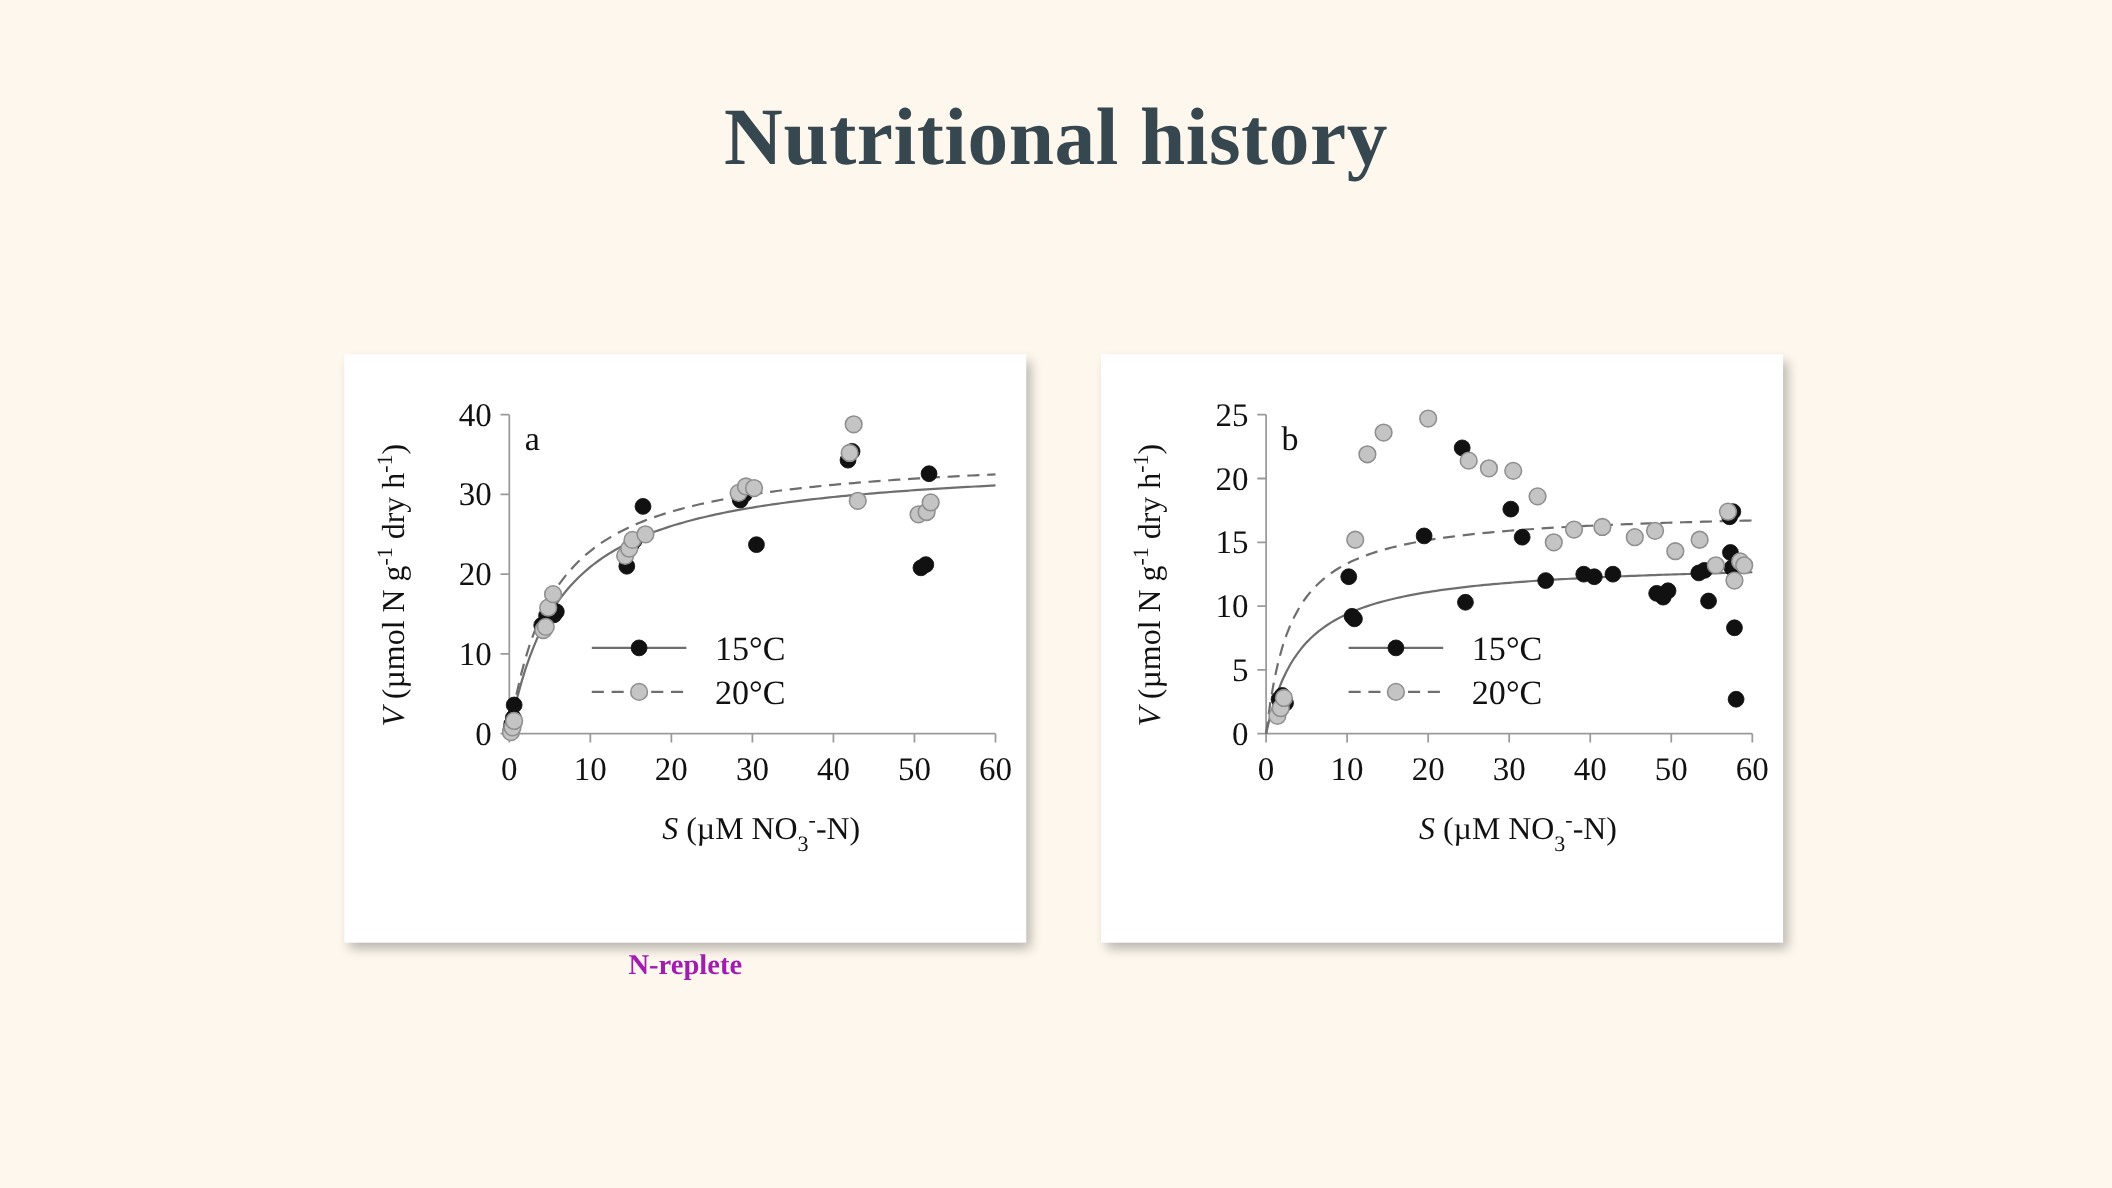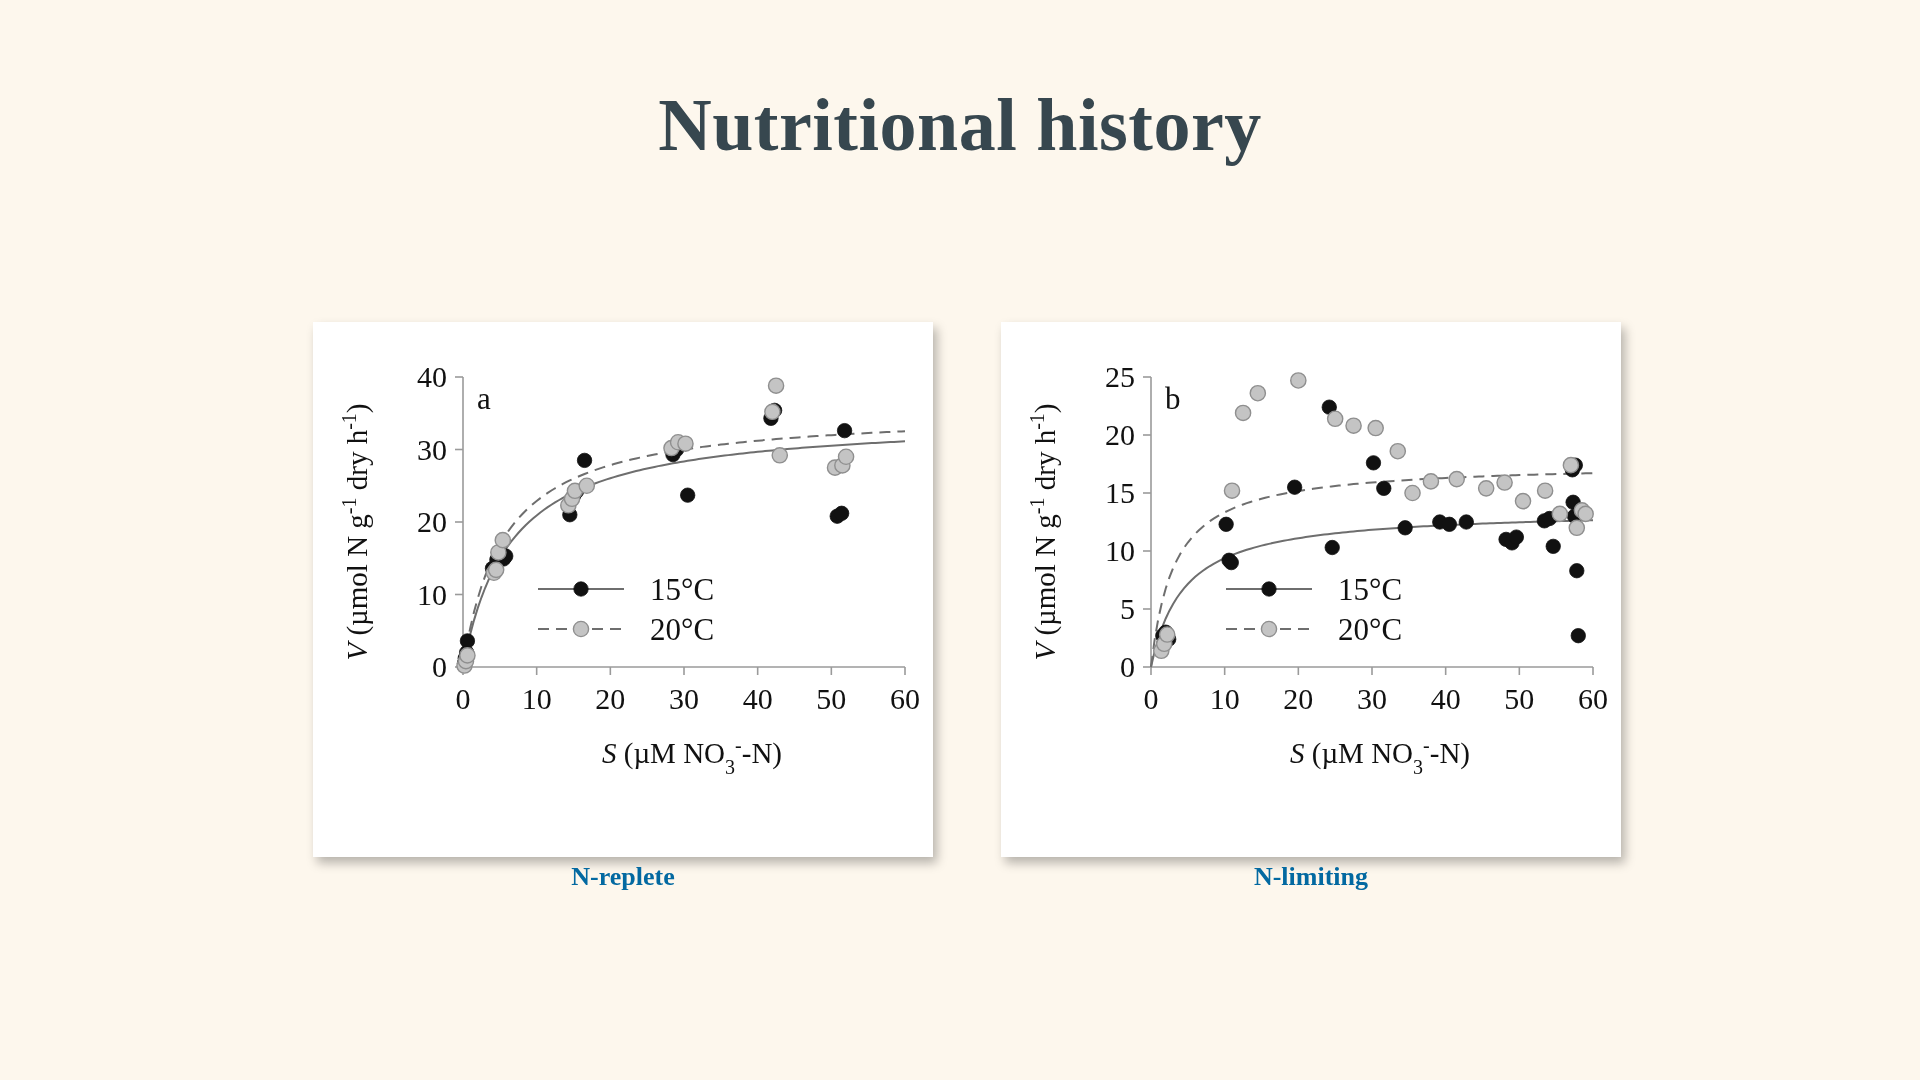--- a/index.html
+++ b/index.html
@@ -38,21 +38,21 @@
   }
   .panel-a { left: 313px; top: 322px; width: 620px; height: 535px; }
   .panel-b { left: 1001px; top: 322px; width: 620px; height: 535px; }
   .panel-caption {
     position: absolute;
     width: 620px;
     text-align: center;
     font-family: "Liberation Serif", "DejaVu Serif", serif;
     font-weight: bold;
     font-size: 26px;
-    color: #0369a1;
+    color: #a21caf;
     top: 862px;
   }
   .cap-a { left: 313px; }
   .cap-b { left: 1001px; }
   svg { display: block; }
   .axis-line { stroke: #9a9a9a; stroke-width: 1.6; fill: none; }
   .tickmark { stroke: #9a9a9a; stroke-width: 1.6; }
   .ticklabel {
     font-family: "Liberation Serif", "DejaVu Serif", serif;
     font-size: 30px;
@@ -264,15 +264,14 @@
         <g>
           <line x1="225" y1="267" x2="311" y2="267" stroke="#6e6e6e" stroke-width="2"></line>
           <circle cx="268" cy="267" r="7.2" class="pt-15"></circle>
           <text x="337" y="278" class="legendlabel">15°C</text>
           <line x1="225" y1="307" x2="311" y2="307" stroke="#6e6e6e" stroke-width="2" stroke-dasharray="11 7"></line>
           <circle cx="268" cy="307" r="7.6" class="pt-20"></circle>
           <text x="337" y="318" class="legendlabel">20°C</text>
         </g>
       </svg>
   </div>
-  <div class="panel-caption cap-b">N-limiting</div>
 
 </div>
 
 </body></html>

